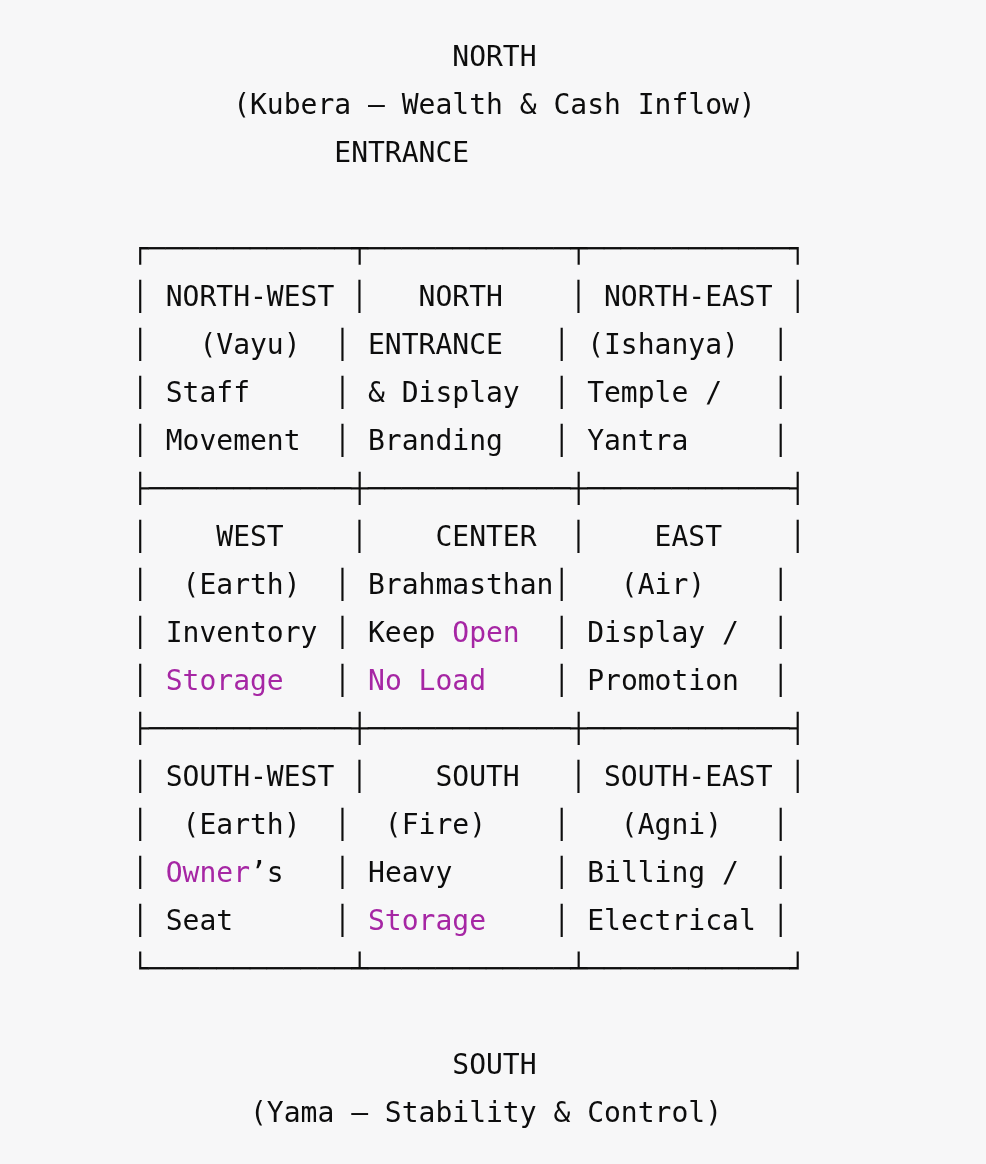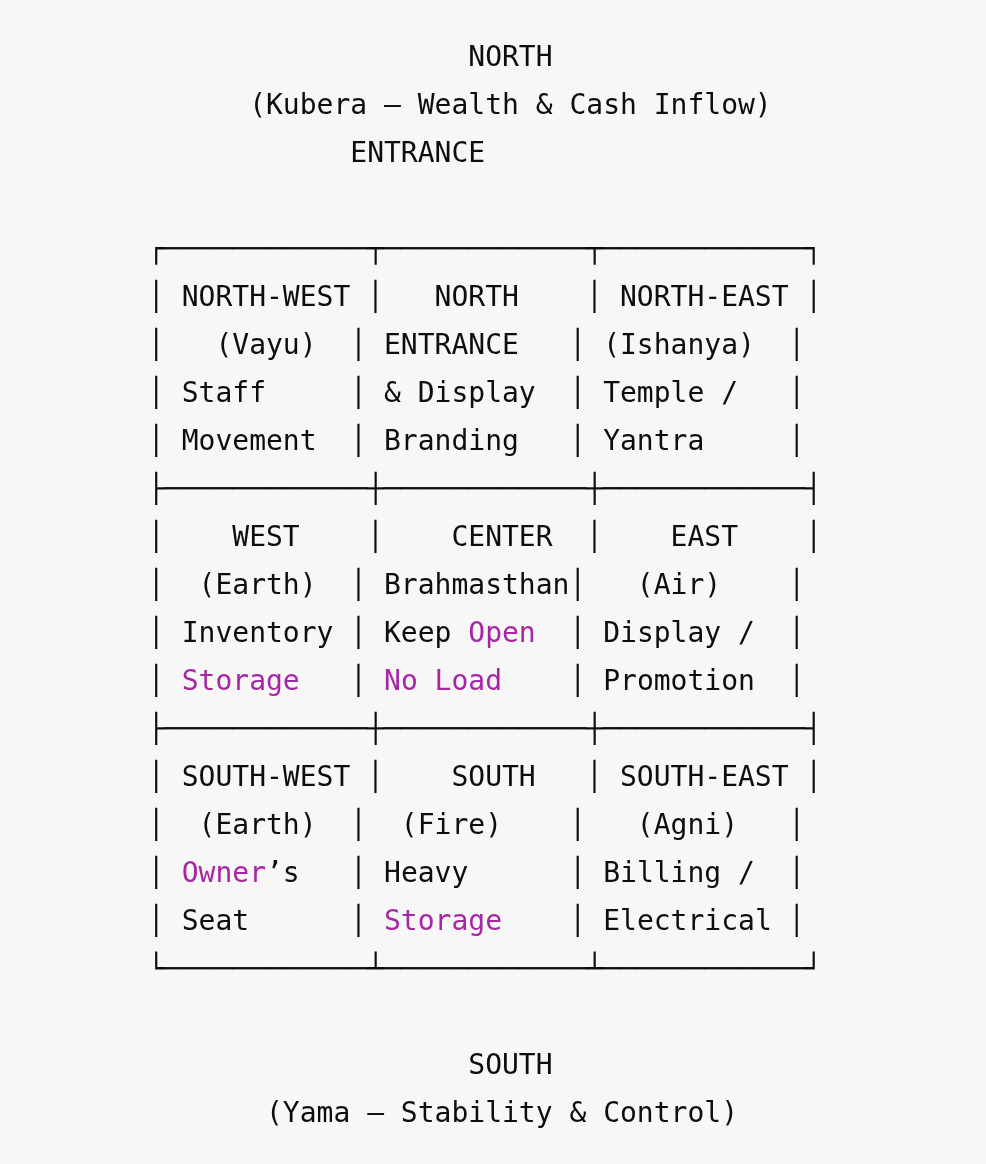--- a/index.html
+++ b/index.html
@@ -13,21 +13,21 @@
     overflow: hidden;
     position: relative;
     font-family: "DejaVu Sans Mono", "Liberation Mono", monospace;
   }
   .canvas {
     position: absolute;
     inset: 0;
   }
   pre.ascii {
     position: absolute;
-    left: 148px;
+    left: 132px;
     top: 33px;
     margin: 0;
     font-family: "DejaVu Sans Mono", "Liberation Mono", monospace;
     font-size: 28px;
     line-height: 48px;
     white-space: pre;
     color: #0d0d0d;
     -webkit-font-smoothing: antialiased;
   }
   pre.ascii .hl {

